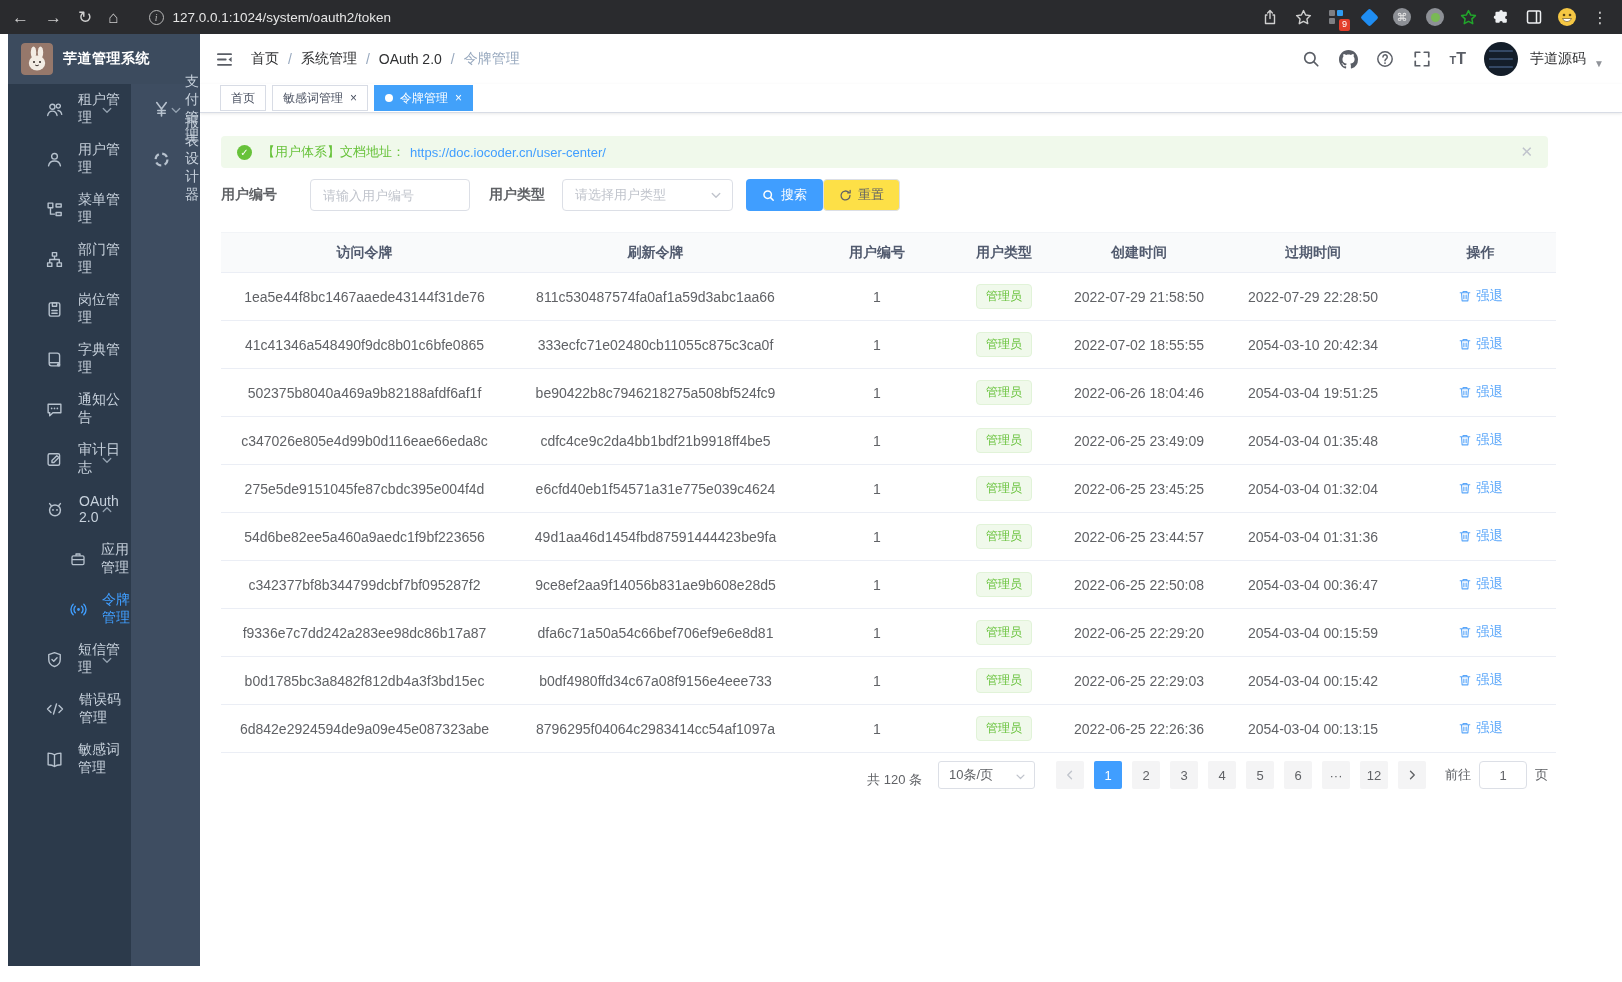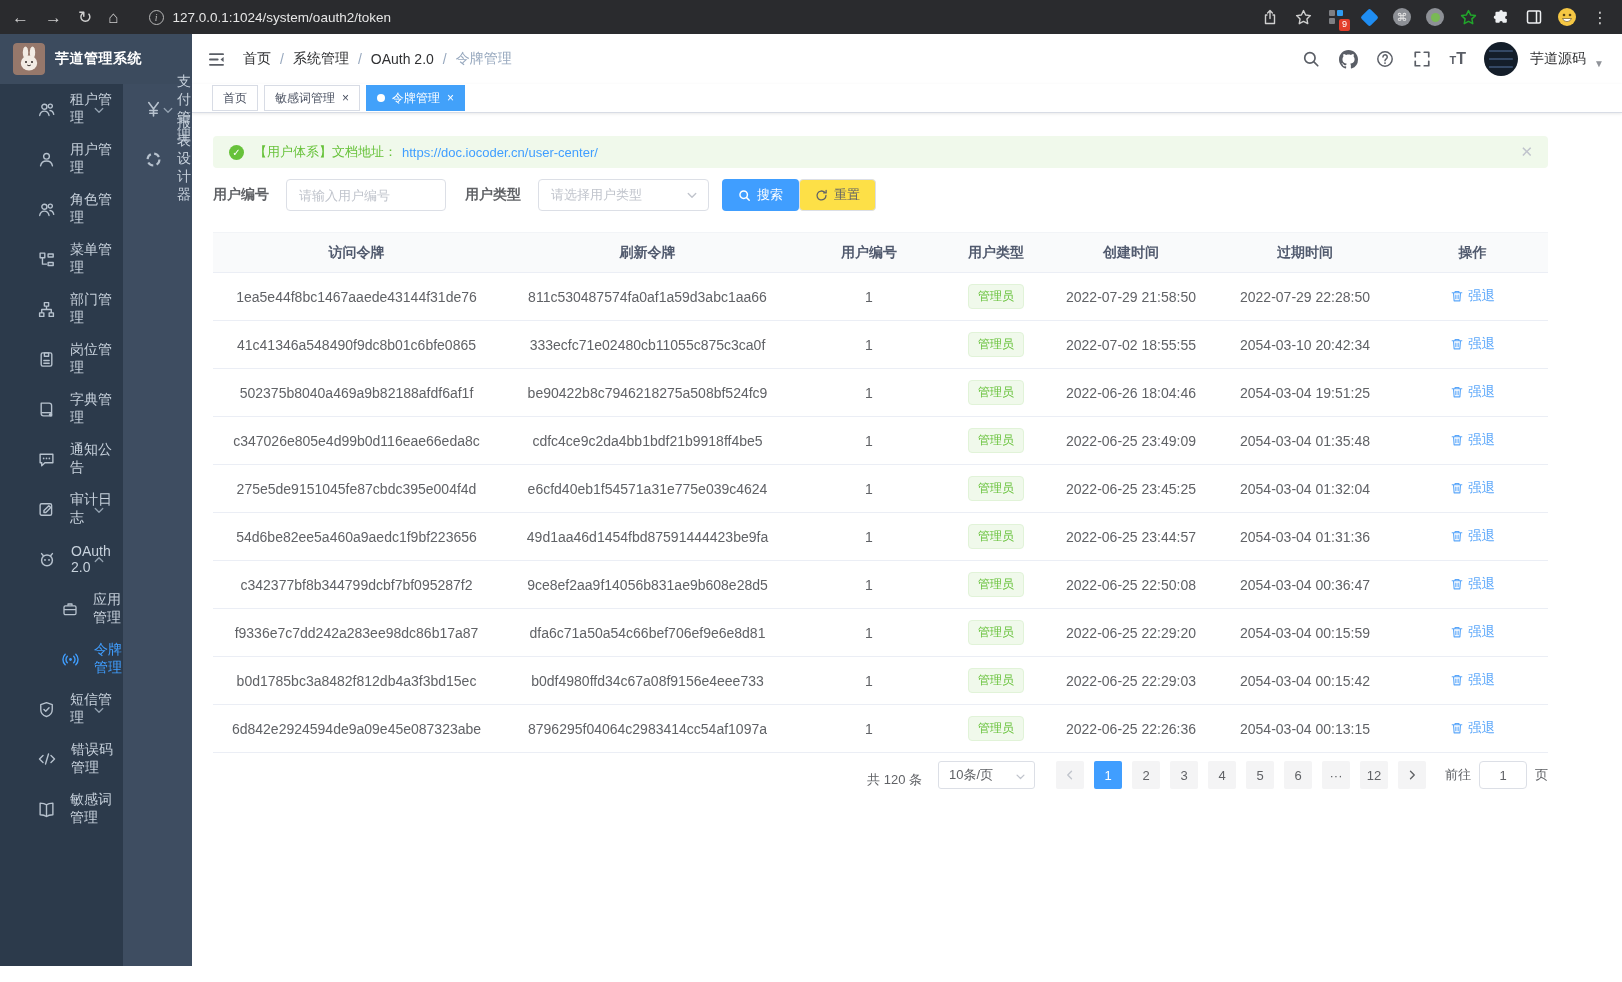--- a/index.html
+++ b/index.html
@@ -17,21 +17,21 @@
   .bicon { width:20px; height:20px; display:flex; align-items:center; justify-content:center; position:relative; cursor:pointer; }
   .bicon svg { display:block; }
   .ext-badge-num { position:absolute; right:-4px; bottom:-4px; background:#e33e2b; color:#fff;
     font-size:9px; padding:1px 3px; border-radius:2px; line-height:1.1; }
   .gem { width:13px; height:13px; background:#1f8df2; transform:rotate(45deg); border-radius:2px; }
   .circle-gray { width:18px; height:18px; border-radius:50%; background:#8d9096; display:flex; align-items:center; justify-content:center; color:#e8e8e8; font-size:11px;}
   .dot-green { width:9px; height:9px; border-radius:50%; background:#79b954; }
   .kebab { font-size:16px; color:#cfcfcf; letter-spacing:0; }
 
   
-  .app { display:flex; height:932px; }
+  .app { display:flex; height:932px;padding-left:8px; }
 
   
   .sidebar { width:192px; background:#2c3a4b; display:flex; flex-direction:column; flex:0 0 192px; }
   .logo-bar { height:50px; background:#3c4b5e; display:flex; align-items:center; padding-left:13px; gap:10px; cursor:pointer;}
   .logo-img { width:32px; height:32px; border-radius:4px; overflow:hidden; flex:0 0 32px;}
   .app-title { color:#fff; font-size:14px; font-weight:bold; letter-spacing:.5px; }
   .menu { display:flex; flex-direction:row; flex:1; }
   .menu-item { height:50px; display:flex; align-items:center; padding-left:38px; color:#c7d1dc;
     font-size:14px; cursor:pointer; position:relative; flex:0 0 50px;}
   .menu-item .ic { width:18px; height:18px; margin-right:15px; display:flex; align-items:center; justify-content:center; color:#b7c2ce;}
@@ -80,21 +80,21 @@
   .alert .check { width:15px; height:15px; border-radius:50%; background:#67c23a; color:#fff;
     display:flex; align-items:center; justify-content:center; font-size:10px; margin-right:10px; flex:0 0 15px;}
   .alert a { color:#409eff; text-decoration:none; margin-left:5px; cursor:pointer;}
   .alert .aclose { position:absolute; right:15px; color:#c0c4cc; font-size:15px; cursor:pointer; }
 
   .filter { display:flex; align-items:center; margin-top:11px; font-size:14px; }
   .flabel { font-weight:bold; color:#606266; margin-right:17px; }
   .inp { height:32px; width:160px; border:1px solid #dcdfe6; border-radius:4px; padding:0 12px;
     font-size:13px; color:#606266; outline:none; font-family:inherit;}
   .inp::placeholder { color:#c0c4cc; }
-  .gap1 { margin-right:19px; } .gap2 { margin-right:13px; }
+  .gap1 { margin-right:19px;margin-left:16px; } .gap2 { margin-right:13px; }
   .selbox { height:32px; width:171px; border:1px solid #dcdfe6; border-radius:4px; padding:0 10px 0 12px;
     display:flex; align-items:center; justify-content:space-between; font-size:13px; color:#c0c4cc; cursor:pointer; background:#fff;}
   .selbox .chev { width:12px; height:12px; color:#c0c4cc; }
   .btn { height:32px; display:inline-flex; align-items:center; gap:6px; padding:0 15px;
     border-radius:4px; font-size:13px; cursor:pointer; border:1px solid transparent; }
   .btn-primary { background:#409eff; color:#fff; }
   .btn-plain { background:#fde047; color:#606266; border-color:#dcdfe6; }
   .btn svg { display:block; }
 
   
@@ -228,31 +228,20 @@
               </svg></span>
           </div>
           <div class="menu-item">
             <span class="ic">
               <svg width="17" height="17" viewBox="0 0 16 16" fill="none" stroke="currentColor" stroke-width="1.3" stroke-linecap="round" stroke-linejoin="round">
                 <circle cx="8" cy="5" r="2.7"></circle>
                 <path d="M2.4 14c.6-3.1 2.7-4.6 5.6-4.6s5 1.5 5.6 4.6"></path>
               </svg>
             </span>
             <span class="label">用户管理</span>
-          </div>
-          <div class="menu-item">
-            <span class="ic">
-              <svg width="17" height="17" viewBox="0 0 16 16" fill="none" stroke="currentColor" stroke-width="1.3" stroke-linecap="round" stroke-linejoin="round">
-                <circle cx="6" cy="5.4" r="2.4"></circle>
-                <path d="M1.6 13.6c.5-2.7 2.2-4.1 4.4-4.1s3.9 1.4 4.4 4.1"></path>
-                <circle cx="11.6" cy="4.8" r="1.9"></circle>
-                <path d="M11.3 8.9c2 .2 3.1 1.5 3.5 3.7"></path>
-              </svg>
-            </span>
-            <span class="label">角色管理</span>
           </div>
           <div class="menu-item">
             <span class="ic">
               <svg width="17" height="17" viewBox="0 0 16 16" fill="none" stroke="currentColor" stroke-width="1.3" stroke-linejoin="round">
                 <rect x="2" y="2" width="4.4" height="4.4"></rect>
                 <path d="M4.2 6.4v6h4.2"></path>
                 <rect x="9.5" y="2.8" width="4.8" height="2.8"></rect>
                 <rect x="9.5" y="10.8" width="4.8" height="2.8"></rect>
               </svg>
             </span>

